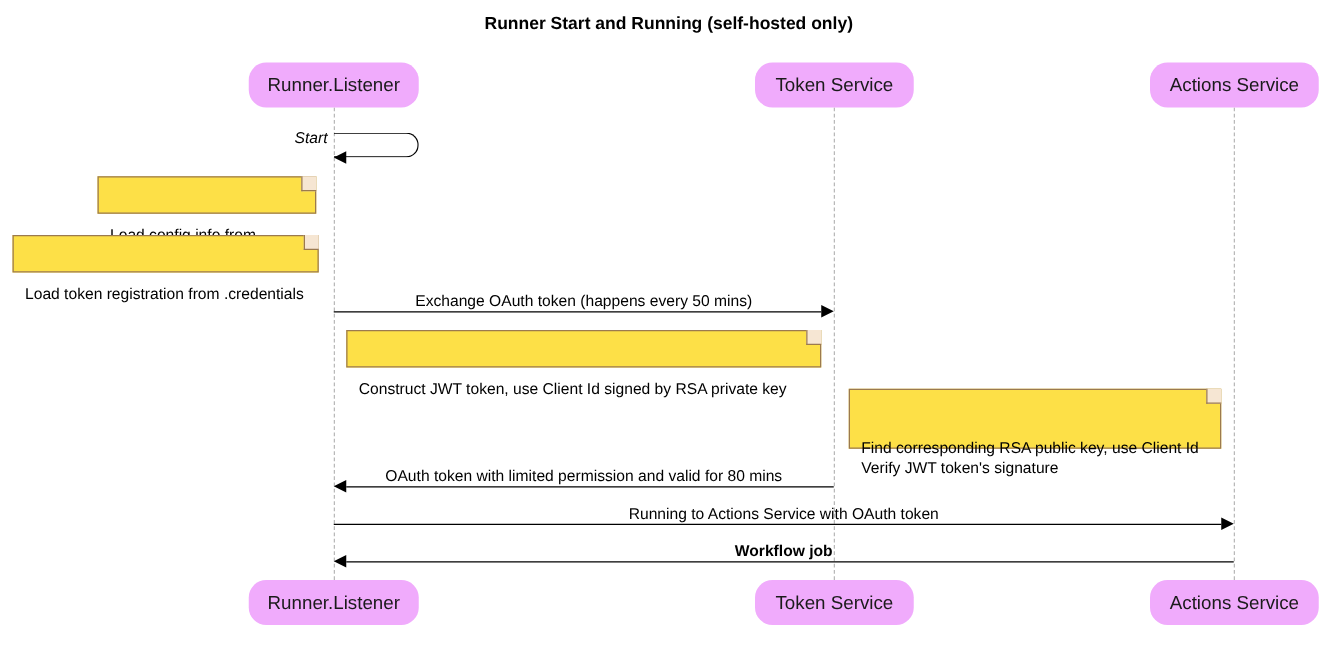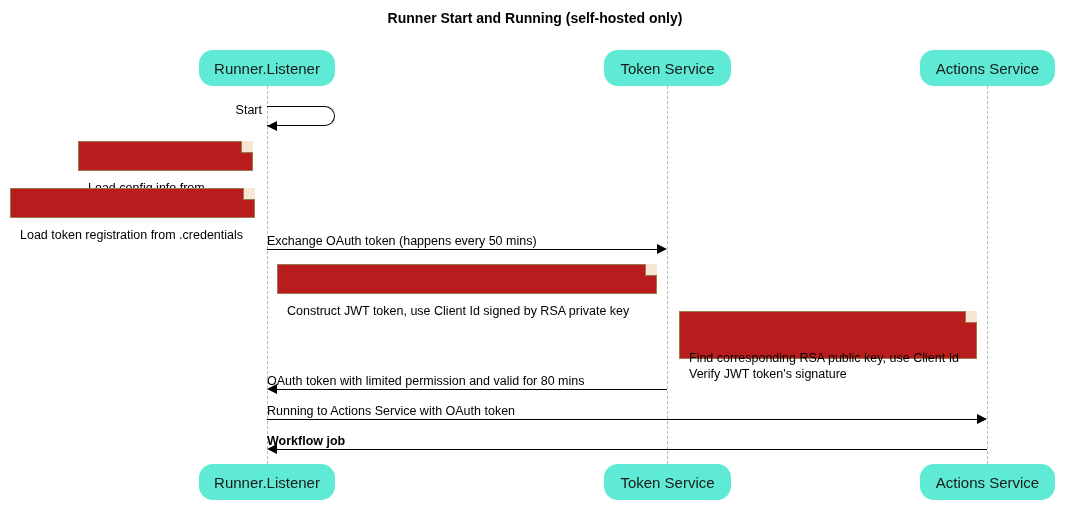--- a/index.html
+++ b/index.html
@@ -16,32 +16,32 @@
   }
 
   
   .lifeline{
     position:absolute;width:0;border-left:1px dashed #b9b9b9;
   }
 
   
   .participant{
     position:absolute;
-    background:#5eead4;
+    background:#f0abfc;
     border-radius:14px;
     display:flex;align-items:center;justify-content:center;
     font-size:15px;color:#1a1a1a;
     box-sizing:border-box;
     height:36px;
   }
 
   
   .note{
     position:absolute;
-    background:#b91c1c;
+    background:#fde047;
     border:1px solid #9b7a4f;
     box-sizing:border-box;
     font-size:12.5px;color:#000;
     padding:6px 9px;
     line-height:16px;
     white-space:pre-line;
   }
   .note .fold{
     position:absolute;top:-1px;right:-1px;
     width:11px;height:11px;
@@ -62,21 +62,21 @@
     border-bottom:5px solid transparent;
     border-left:10px solid #000;
   }
   .arrow-left{
     border-top:5px solid transparent;
     border-bottom:5px solid transparent;
     border-right:10px solid #000;
   }
   .msg-label{
     position:absolute;font-size:12.5px;color:#000;
-    white-space:nowrap;text-align:left;
+    white-space:nowrap;text-align:center;
   }
 
   
   .selfloop{
     position:absolute;
     border:1.4px solid #000;
     border-left:none;
     border-radius:0 11px 11px 0;
     box-sizing:border-box;
   }
@@ -97,21 +97,21 @@
   </div>
   <div class="participant" style="left:604px;top:50px;width:127px;">
     <span>Token Service</span>
   </div>
   <div class="participant" style="left:920px;top:50px;width:135px;">
     <span>Actions Service</span>
   </div>
 
   <div class="selfloop" style="left:267px;top:106px;width:68px;height:20px;"></div>
   <div class="arrow-head arrow-left" style="left:267px;top:121px;"></div>
-  <div class="msg-label" style="left:180px;top:103px;width:82px;text-align:right;">Start</div>
+  <div class="msg-label" style="left:180px;top:103px;width:82px;text-align:right;font-style:italic;">Start</div>
 
   <div class="note" style="left:78px;top:141px;width:175px;height:30px;">
     <span class="fold"></span>
     <span>Load config info from .runner</span>
   </div>
 
   <div class="note" style="left:10px;top:188px;width:245px;height:30px;">
     <span class="fold"></span>
     <span>Load token registration from .credentials</span>
   </div>

